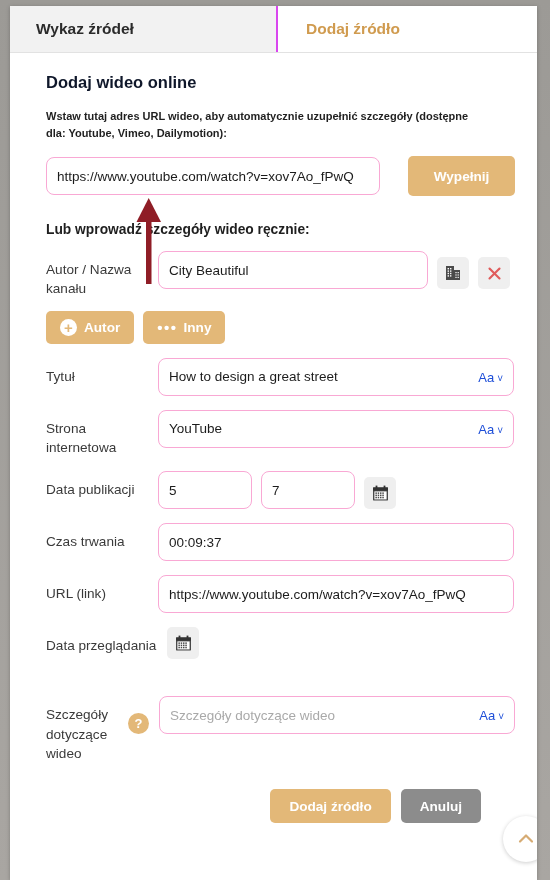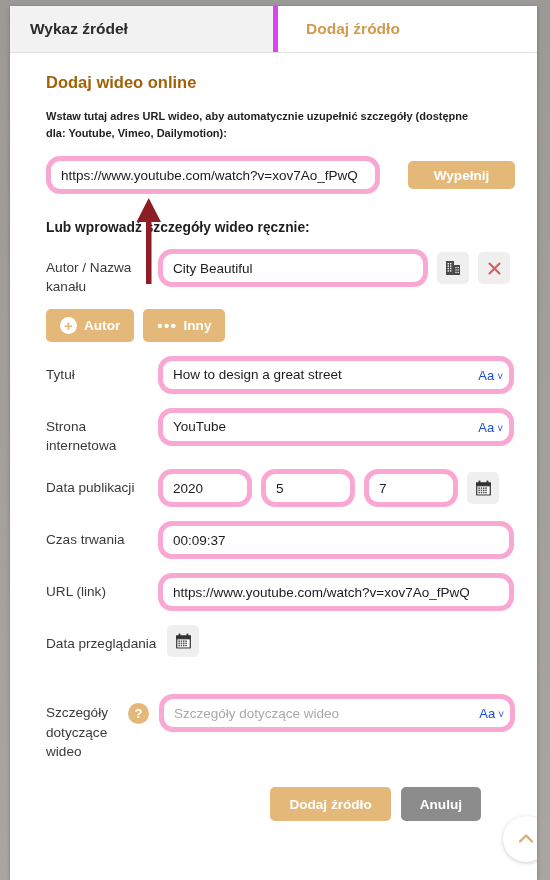--- a/index.html
+++ b/index.html
@@ -42,60 +42,60 @@
     align-items: center;
     font-size: 15.5px;
     box-sizing: border-box;
     cursor: pointer;
   }
   .tab-inactive {
     width: 268px;
     background: #f2f2f2;
     color: #2b2b2b;
     font-weight: bold;
-    padding-left: 20px;
-    border-right: 5px solid #d946ef;
+    padding-left: 26px;
+    border-right: 2px solid #d946ef;
   }
   .tab-active {
     flex: 1;
     background: #ffffff;
     color: #d09b4f;
     font-weight: bold;
     padding-left: 28px;
   }
 
   
   .content {
     padding: 0 22px 0 24px;
     position: relative;
   }
   .section-title {
     font-size: 16.5px;
     font-weight: bold;
-    color: #a16207;
+    color: #0f172a;
     margin: 20px 0 0 12px;
   }
   .intro {
     font-size: 11px;
     font-weight: bold;
     color: #1f1f1f;
     line-height: 1.55;
     margin: 16px 0 0 12px;
     width: 430px;
   }
 
   .url-row {
     display: flex;
     align-items: center;
     margin: 14px 0 0 12px;
   }
   .input {
     box-sizing: border-box;
-    border: 5px solid #f9a8d4;
-    border-radius: 14px;
+    border: 1px solid #f9a8d4;
+    border-radius: 8px;
     background: #fff;
     font-size: 13.5px;
     color: #1c1c1c;
     font-family: "Liberation Sans", sans-serif;
     padding: 0 10px;
     height: 38px;
     line-height: 36px;
     outline: none;
   }
   .input::placeholder { color: #a9a9a9; }
@@ -107,21 +107,21 @@
     font-weight: bold;
     cursor: pointer;
     color: #fff;
   }
   .btn-gold {
     background: #e3b878;
     font-size: 13.6px;
   }
   .btn-fill {
     width: 110px;
-    height: 28px;
+    height: 40px;
     margin-left: 28px;
   }
 
   .subhead {
     font-size: 13.8px;
     font-weight: bold;
     color: #1f1f1f;
     margin: 26px 0 0 12px;
   }
 
@@ -135,21 +135,21 @@
     width: 124px;
     padding-left: 12px;
     box-sizing: border-box;
     font-size: 13.6px;
     color: #3a3a3a;
     line-height: 1.42;
     padding-top: 9px;
   }
   .row-fields {
     display: flex;
-    align-items: center;
+    align-items: flex-end;
     flex: 1;
   }
   .icon-btn {
     width: 32px;
     height: 32px;
     border-radius: 5px;
     background: #efefef;
     border: none;
     display: flex;
     align-items: center;
@@ -355,21 +355,20 @@
           <span class="aa">
             <span>Aa</span><span class="chev">˅</span>
           </span>
         </div>
       </div>
     </div>
 
     <div class="row">
       <div class="row-label">Data publikacji</div>
       <div class="row-fields">
-        <input class="input date-input" type="text" value="2020" style="">
         <input class="input date-input" type="text" value="5" style="">
         <input class="input date-input" type="text" value="7" style="">
         <button class="icon-btn" style="margin-left:0">
           <svg width="19" height="19" viewBox="0 0 19 19">
             <rect x="2" y="3.4" width="15" height="13.2" rx="1.2" fill="#4a4a4a"></rect>
             <rect x="2" y="3.4" width="15" height="3.2" fill="#333"></rect>
             <rect x="4.6" y="1.6" width="1.8" height="3" fill="#333"></rect>
             <rect x="12.6" y="1.6" width="1.8" height="3" fill="#333"></rect>
             <rect x="3.4" y="7.4" width="12.2" height="8" fill="#fff"></rect>
             <g fill="#4a4a4a">

